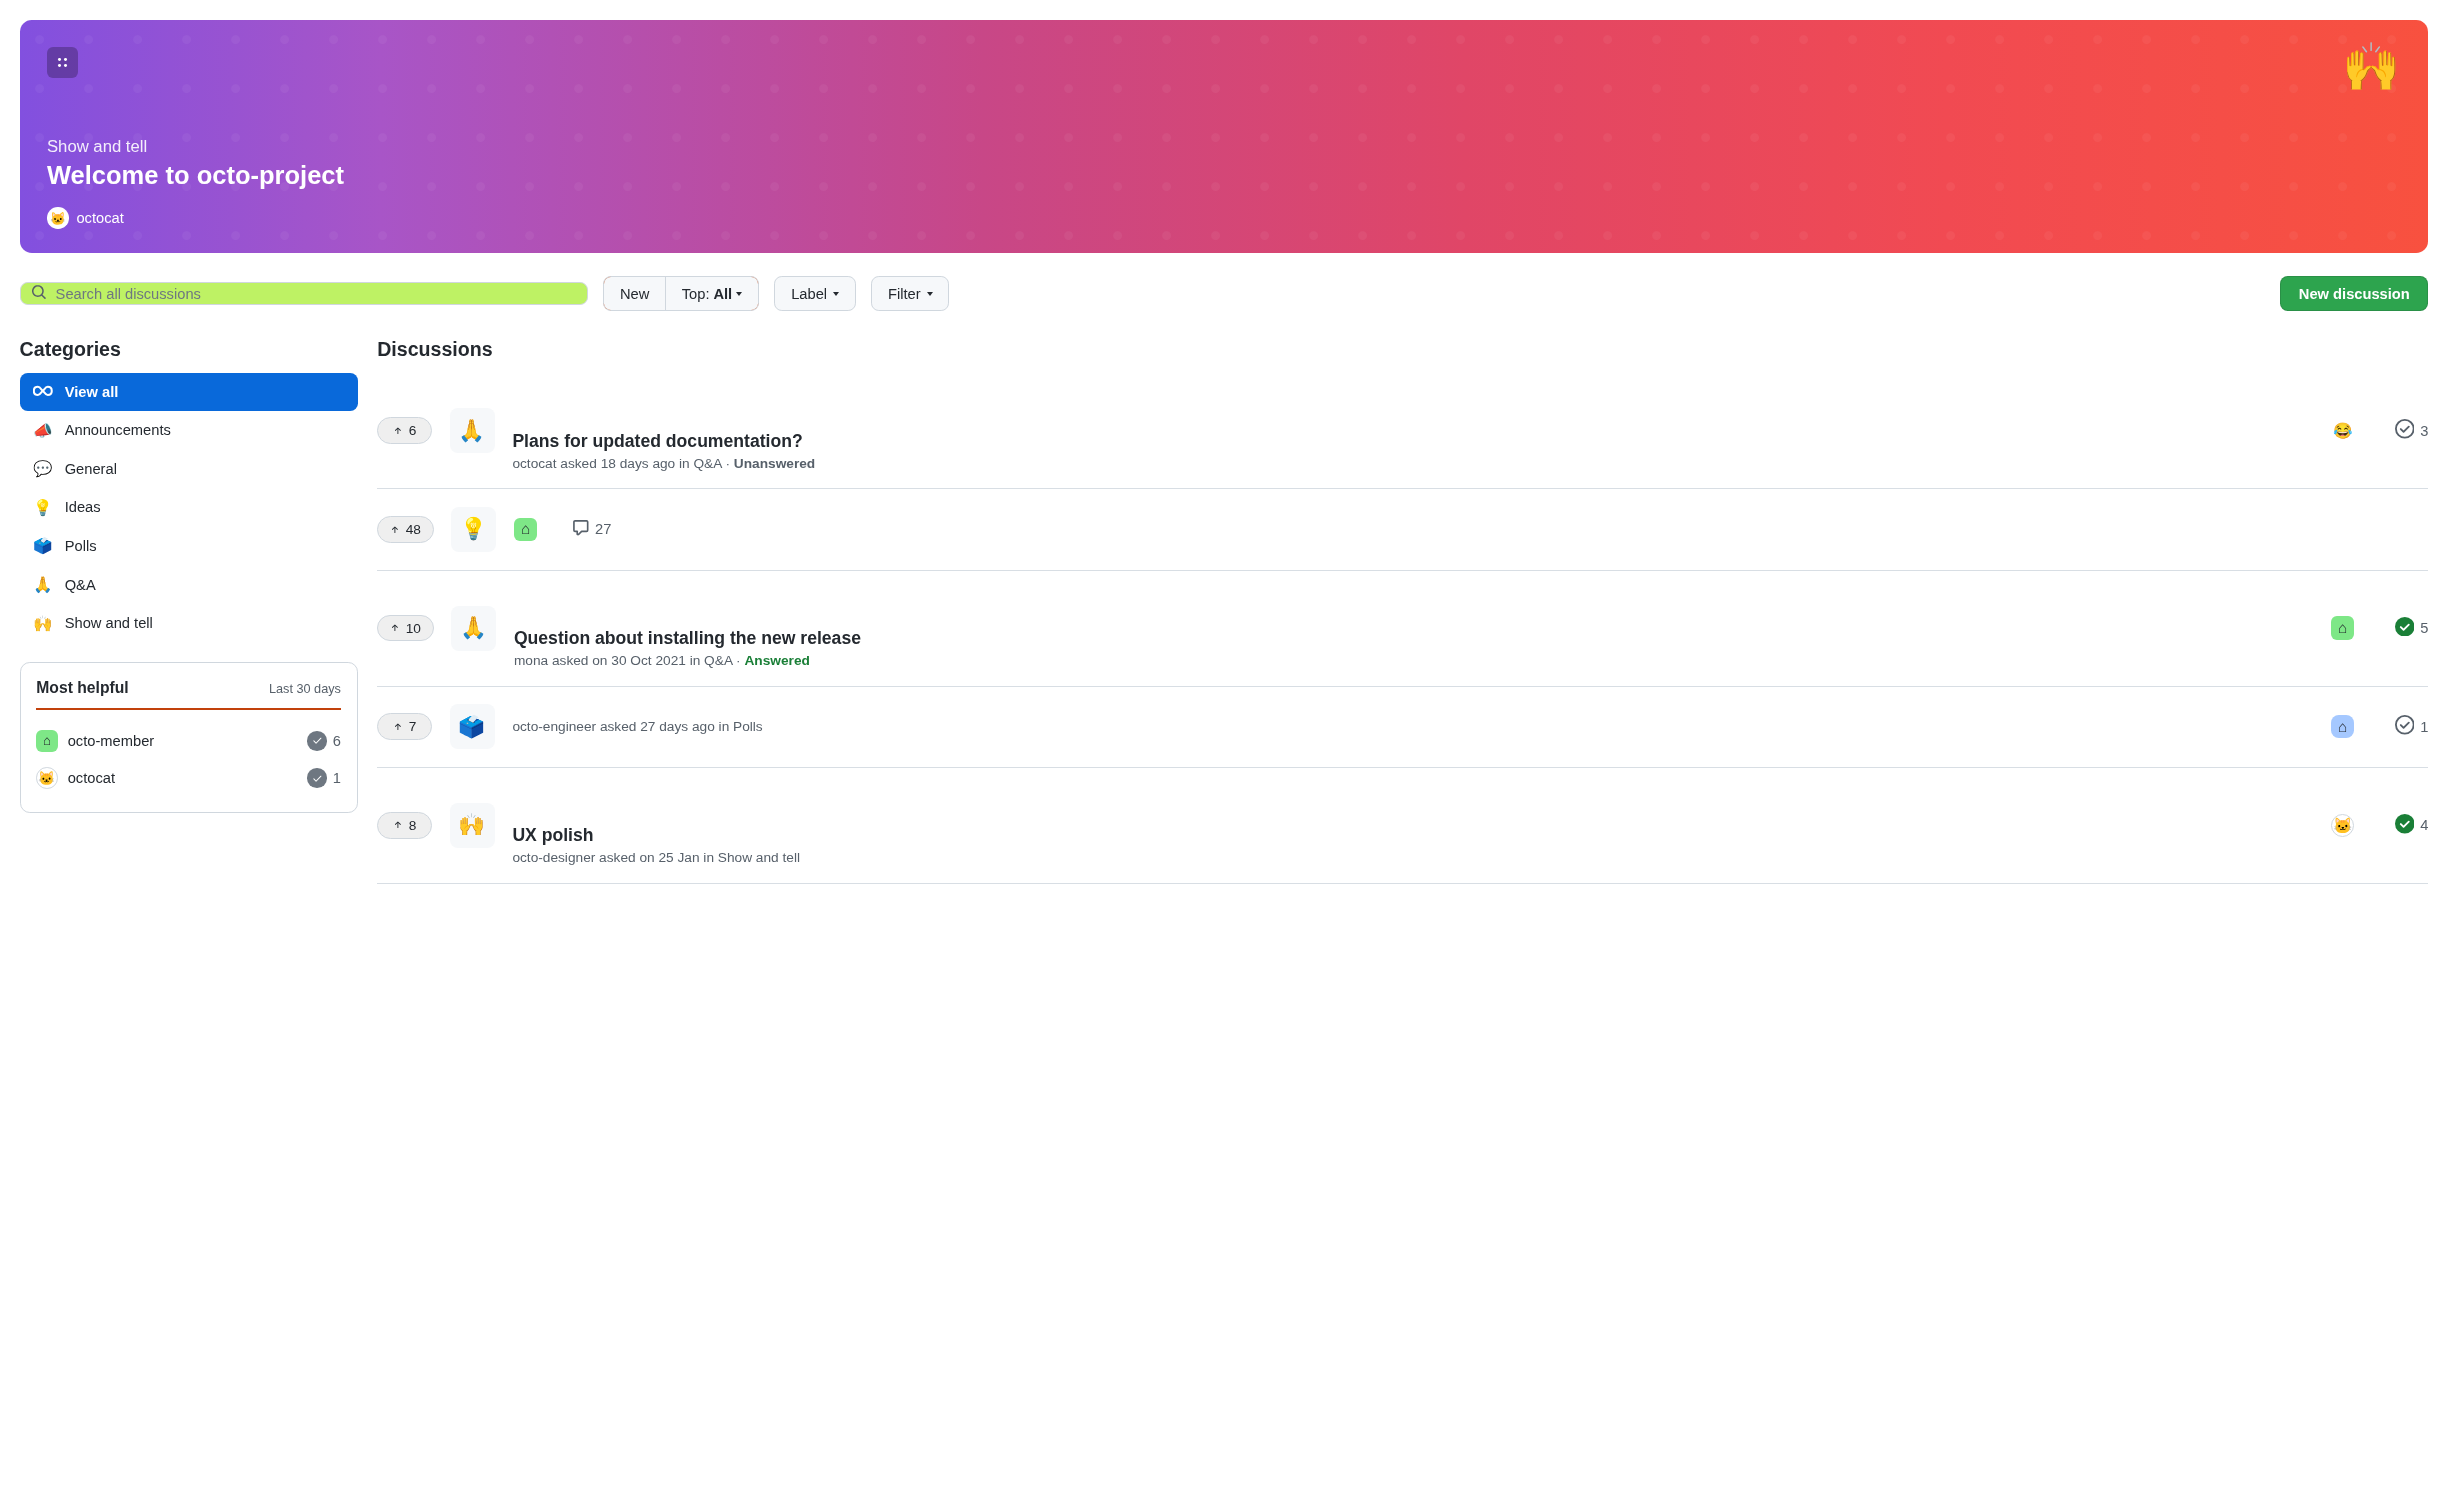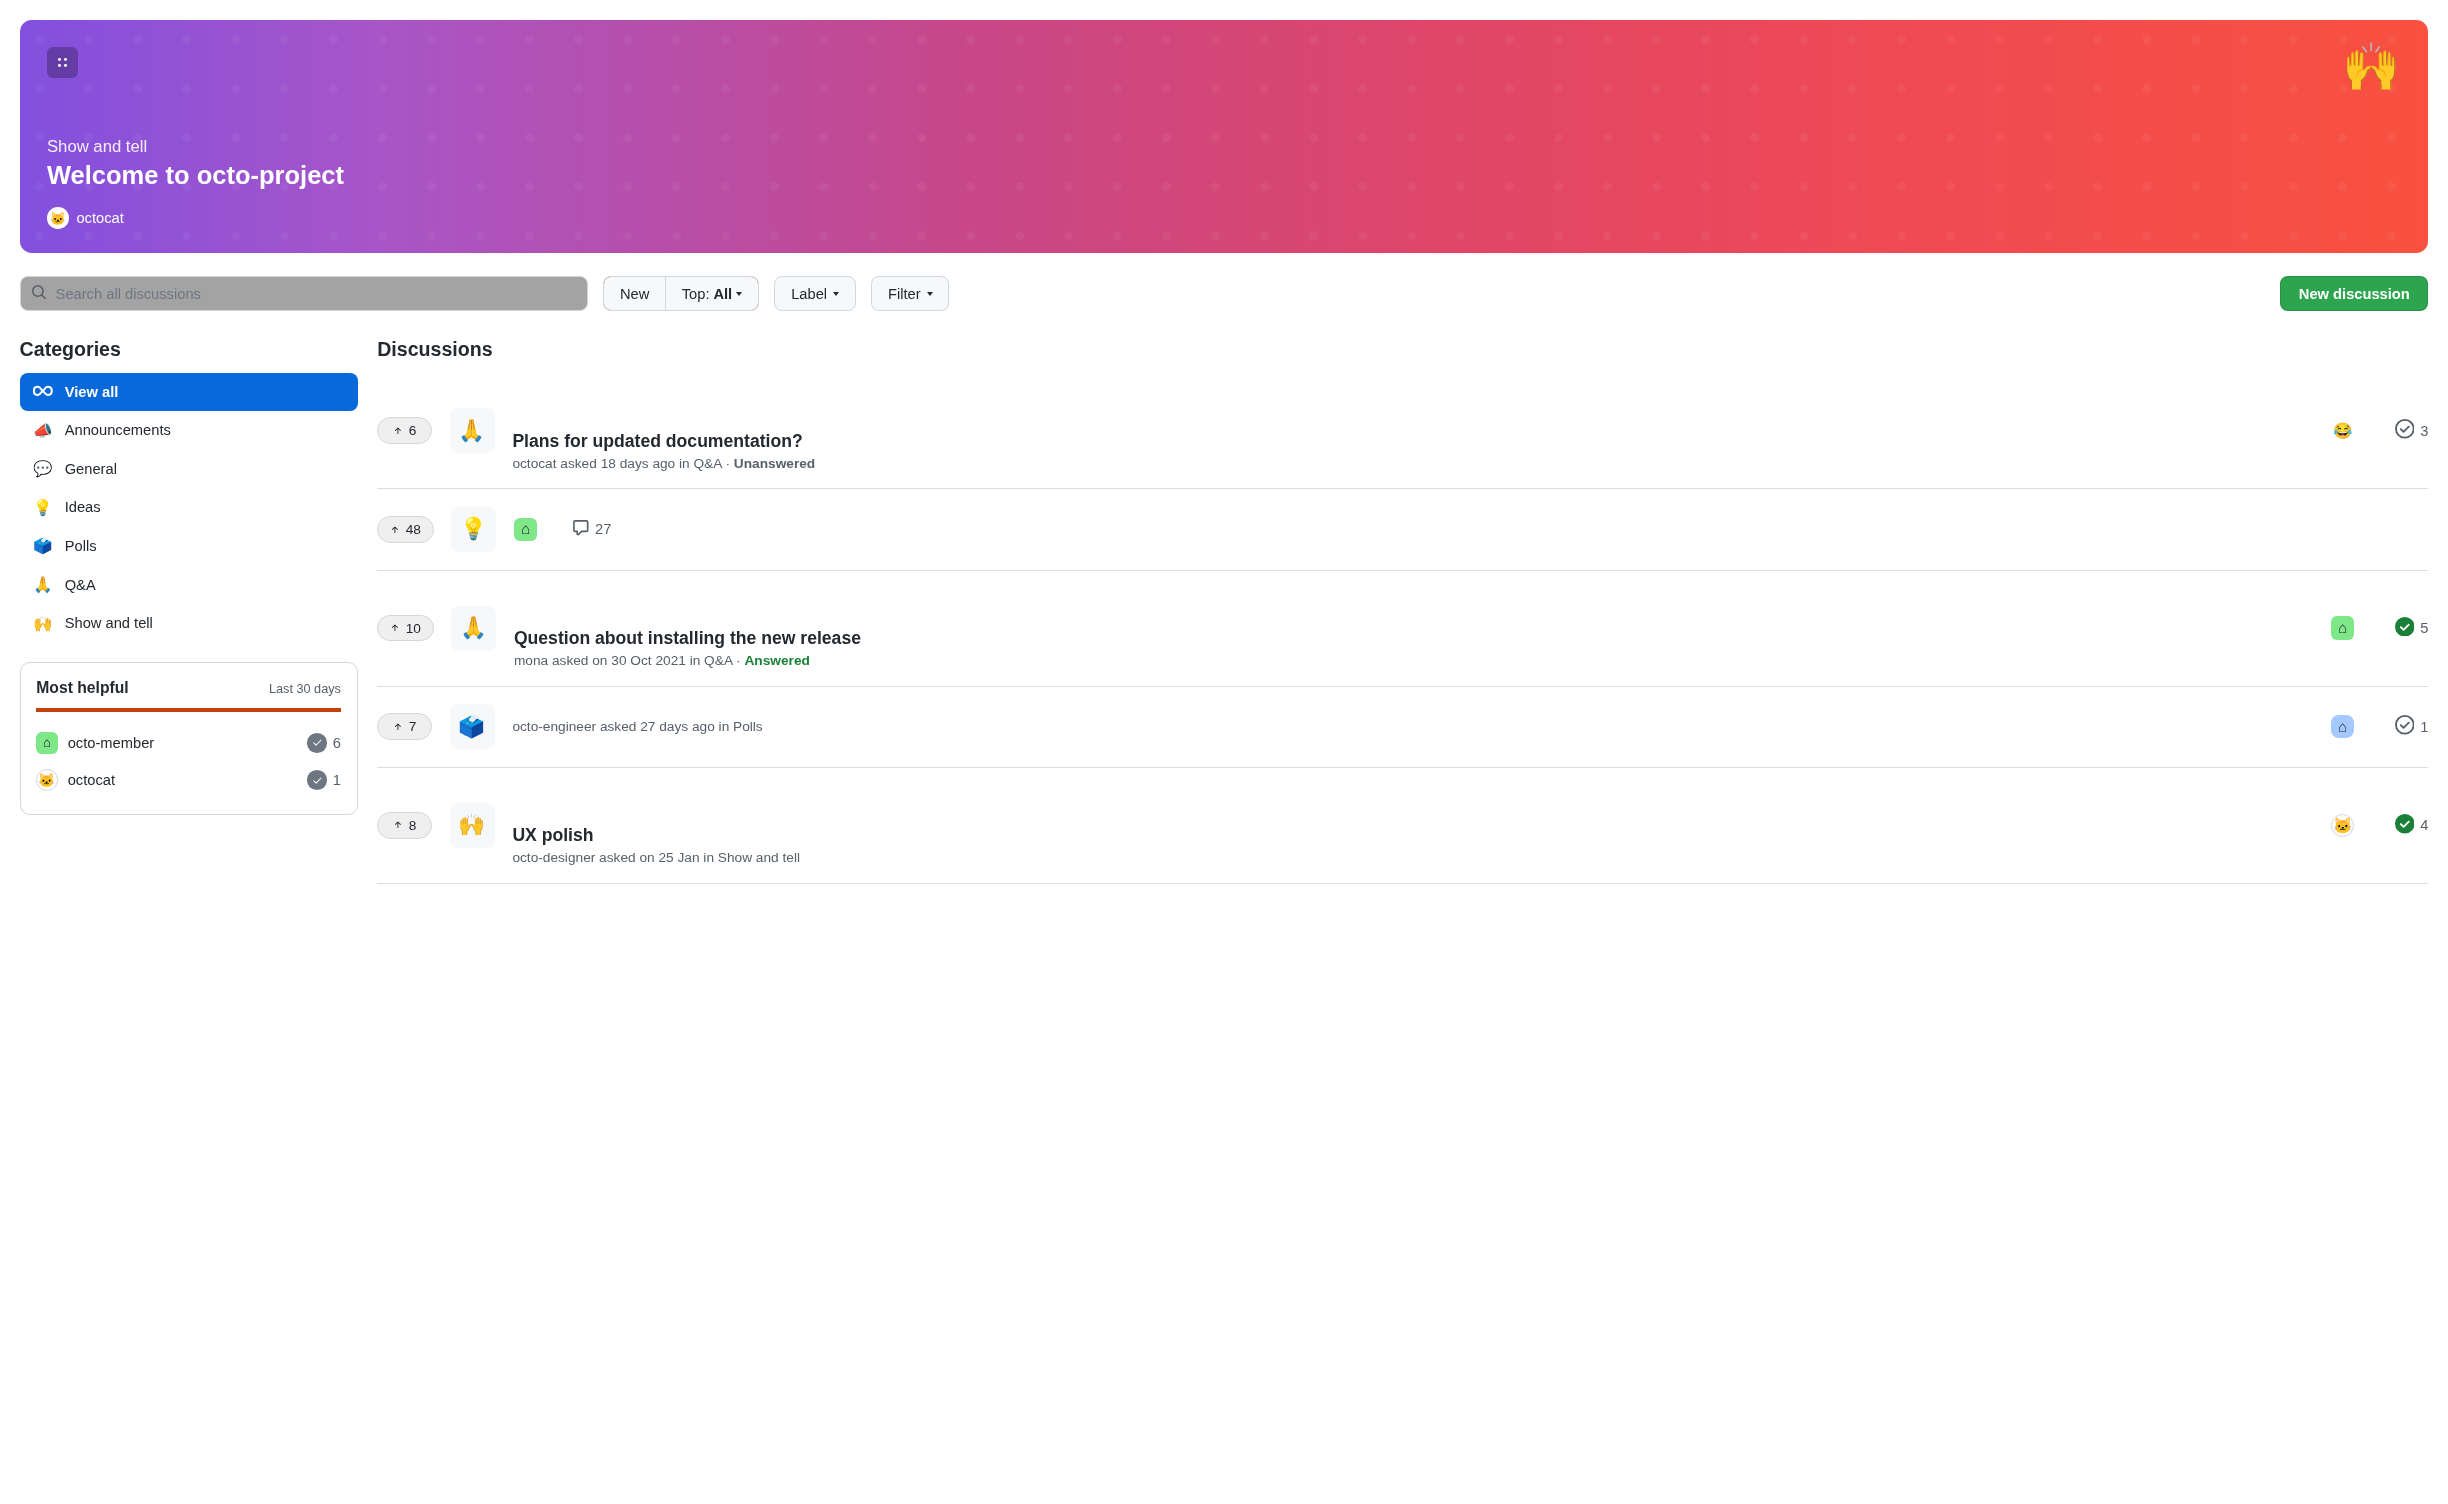--- a/index.html
+++ b/index.html
@@ -100,27 +100,27 @@
     }
     .search-icon {
       position: absolute;
       left: 11.8px;
       top: 50%;
       transform: translateY(-50%);
       color: #57606a;
     }
     .search-input {
       width: 100%;
-      height: 35px;
+      height: 23px;
       border: 1px solid #d0d7de;
       border-radius: 7.8px;
       padding: 0 11.8px 0 35px;
       font-size: 14.7px;
       color: #24292f;
-      background: #a3a3a3;
+      background: #bef264;
     }
     .search-input::placeholder { color: #6e7781; }
     .btn-group {
       display: flex;
       border: 1px solid #d0d7de;
       border-radius: 7.8px;
       overflow: hidden;
       background: #c2410c;
     }
     .btn-group button {
@@ -206,21 +206,21 @@
       margin-top: 19.6px;
       border: 1px solid #d0d7de;
       border-radius: 9.8px;
       padding: 15.7px;
     }
     .helpful-header {
       display: flex;
       justify-content: space-between;
       align-items: baseline;
       margin-bottom: 11.8px;
-      border-bottom: 4px solid #c2410c;
+      border-bottom: 2px solid #c2410c;
       padding-bottom: 11.8px;
     }
     .helpful-title {
       font-size: 15.7px;
       font-weight: 700;
     }
     .helpful-period {
       font-size: 12.7px;
       color: #57606a;
     }

